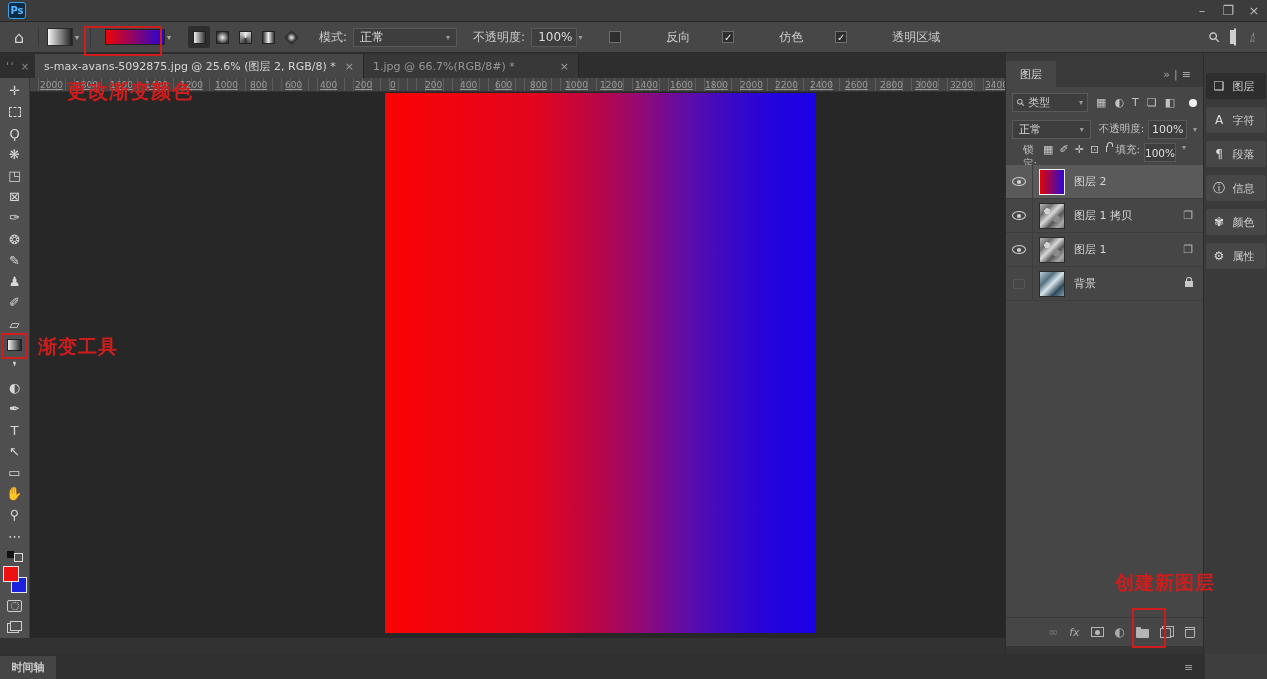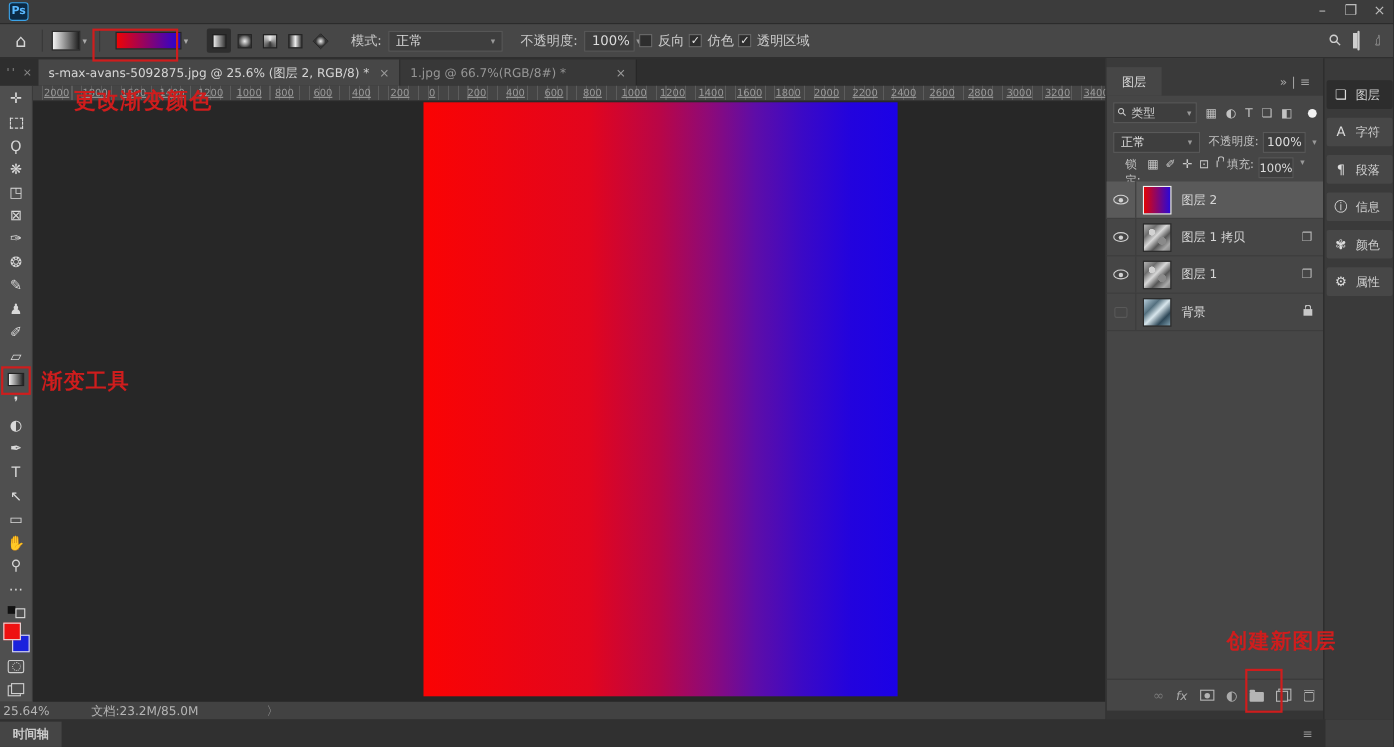--- a/index.html
+++ b/index.html
@@ -37,21 +37,21 @@
   .gt-radial   { background:radial-gradient(circle,#eee 0%,#333 80%); }
   .gt-angle    { background:conic-gradient(#eee,#333,#eee); }
   .gt-reflect  { background:linear-gradient(90deg,#333,#eee 50%,#333); }
   .gt-diamond  { background:radial-gradient(closest-side,#eee,#333); transform:rotate(45deg) scale(.8); }
   .opt-label { color:#c9c9c9; margin:0 6px 0 16px; white-space:nowrap; }
   .dropdown { height:19px; background:#3e3e3e; border:1px solid #595959; display:flex;
               align-items:center; padding:0 6px; color:#ddd; }
   .dd-mode { width:104px; justify-content:space-between; }
   .dd-val { width:46px; justify-content:space-between; }
   .dd-arrow { font-size:8px; color:#999; margin-left:6px; }
-  .chk-group { display:flex; align-items:center; margin-left:4px; }
+  .chk-group { display:flex; align-items:center; margin-left:32px;gap:40px; }
   .checkbox { width:12px; height:12px; background:#2e2e2e; border:1px solid #6e6e6e;
               display:flex; align-items:center; justify-content:center; font-size:10px;
               color:#e8e8e8; margin-right:5px; }
   .opt-right { margin-left:auto; display:flex; align-items:center; padding-right:12px; }
   .opt-right .ric { color:#cfcfcf; font-size:14px; margin-left:14px; }
   .ws-icon { width:16px; height:12px; border:1px solid #cfcfcf; border-radius:2px; position:relative; }
   .ws-icon:after { content:""; position:absolute; right:1px; top:1px; bottom:1px; width:4px; background:#cfcfcf; }
 
   
   .tabbar { position:absolute; left:0; top:53px; width:1005px; height:25px; background:#2e2e2e;
@@ -339,25 +339,20 @@
       <span class="ruler-label" style="left: 850px;">2800</span>
       <span class="ruler-label" style="left: 885px;">3000</span>
       <span class="ruler-label" style="left: 920px;">3200</span>
       <span class="ruler-label" style="left: 955px;">3400</span>
     </div>
 
   <div class="pasteboard">
     <div class="canvas" id="canvas" style="background: linear-gradient(90deg, rgb(250, 3, 3) 0%, rgb(226, 5, 30) 35%, rgb(184, 6, 72) 50%, rgb(143, 10, 119) 60%, rgb(94, 13, 168) 70%, rgb(59, 9, 198) 80%, rgb(35, 3, 221) 90%, rgb(27, 1, 230) 100%);"></div>
   </div>
 
-  <div class="statusbar">
-    <span class="status-zoom">25.64%</span>
-    <span class="status-doc">文档:23.2M/85.0M</span>
-    <span class="status-chevron">〉</span>
-  </div>
 
   <div class="layers-panel">
     <div class="lp-header">
       <span class="lp-tab">图层</span>
       <span class="lp-head-icons">»|≡</span>
     </div>
     <div class="lp-filter">
       <span class="lp-search">
         <span class="mag">⚲</span>
         <span>类型</span>

